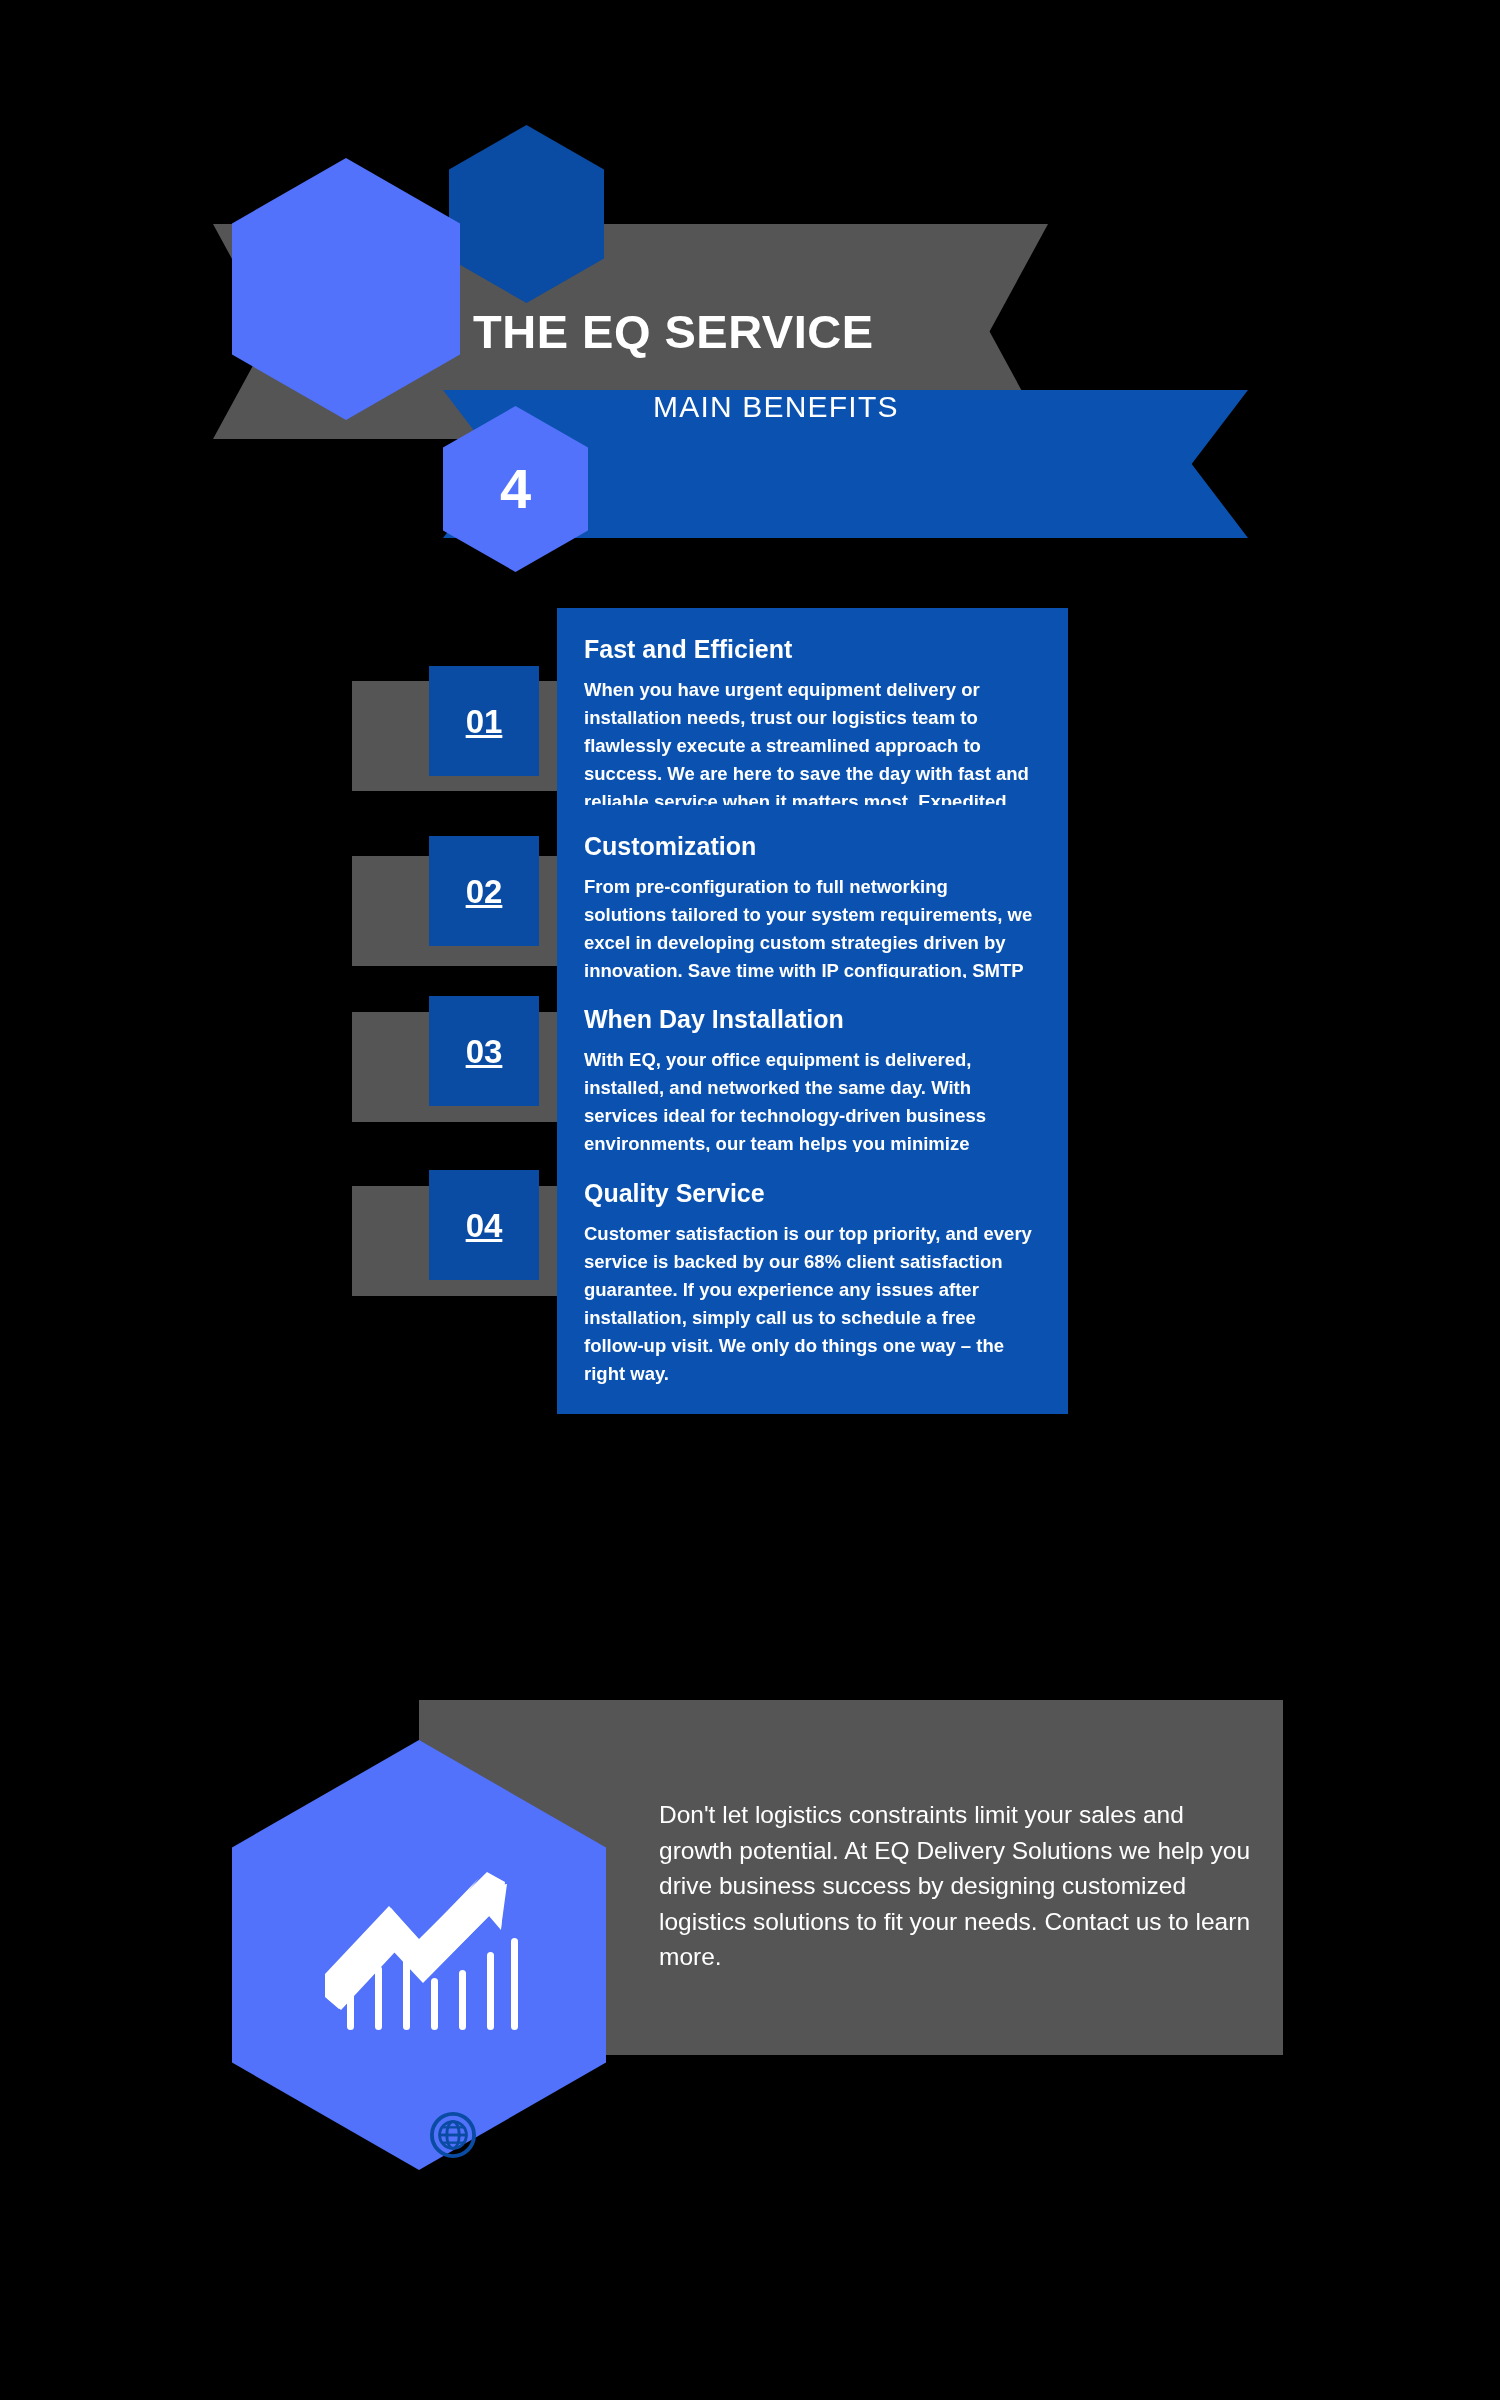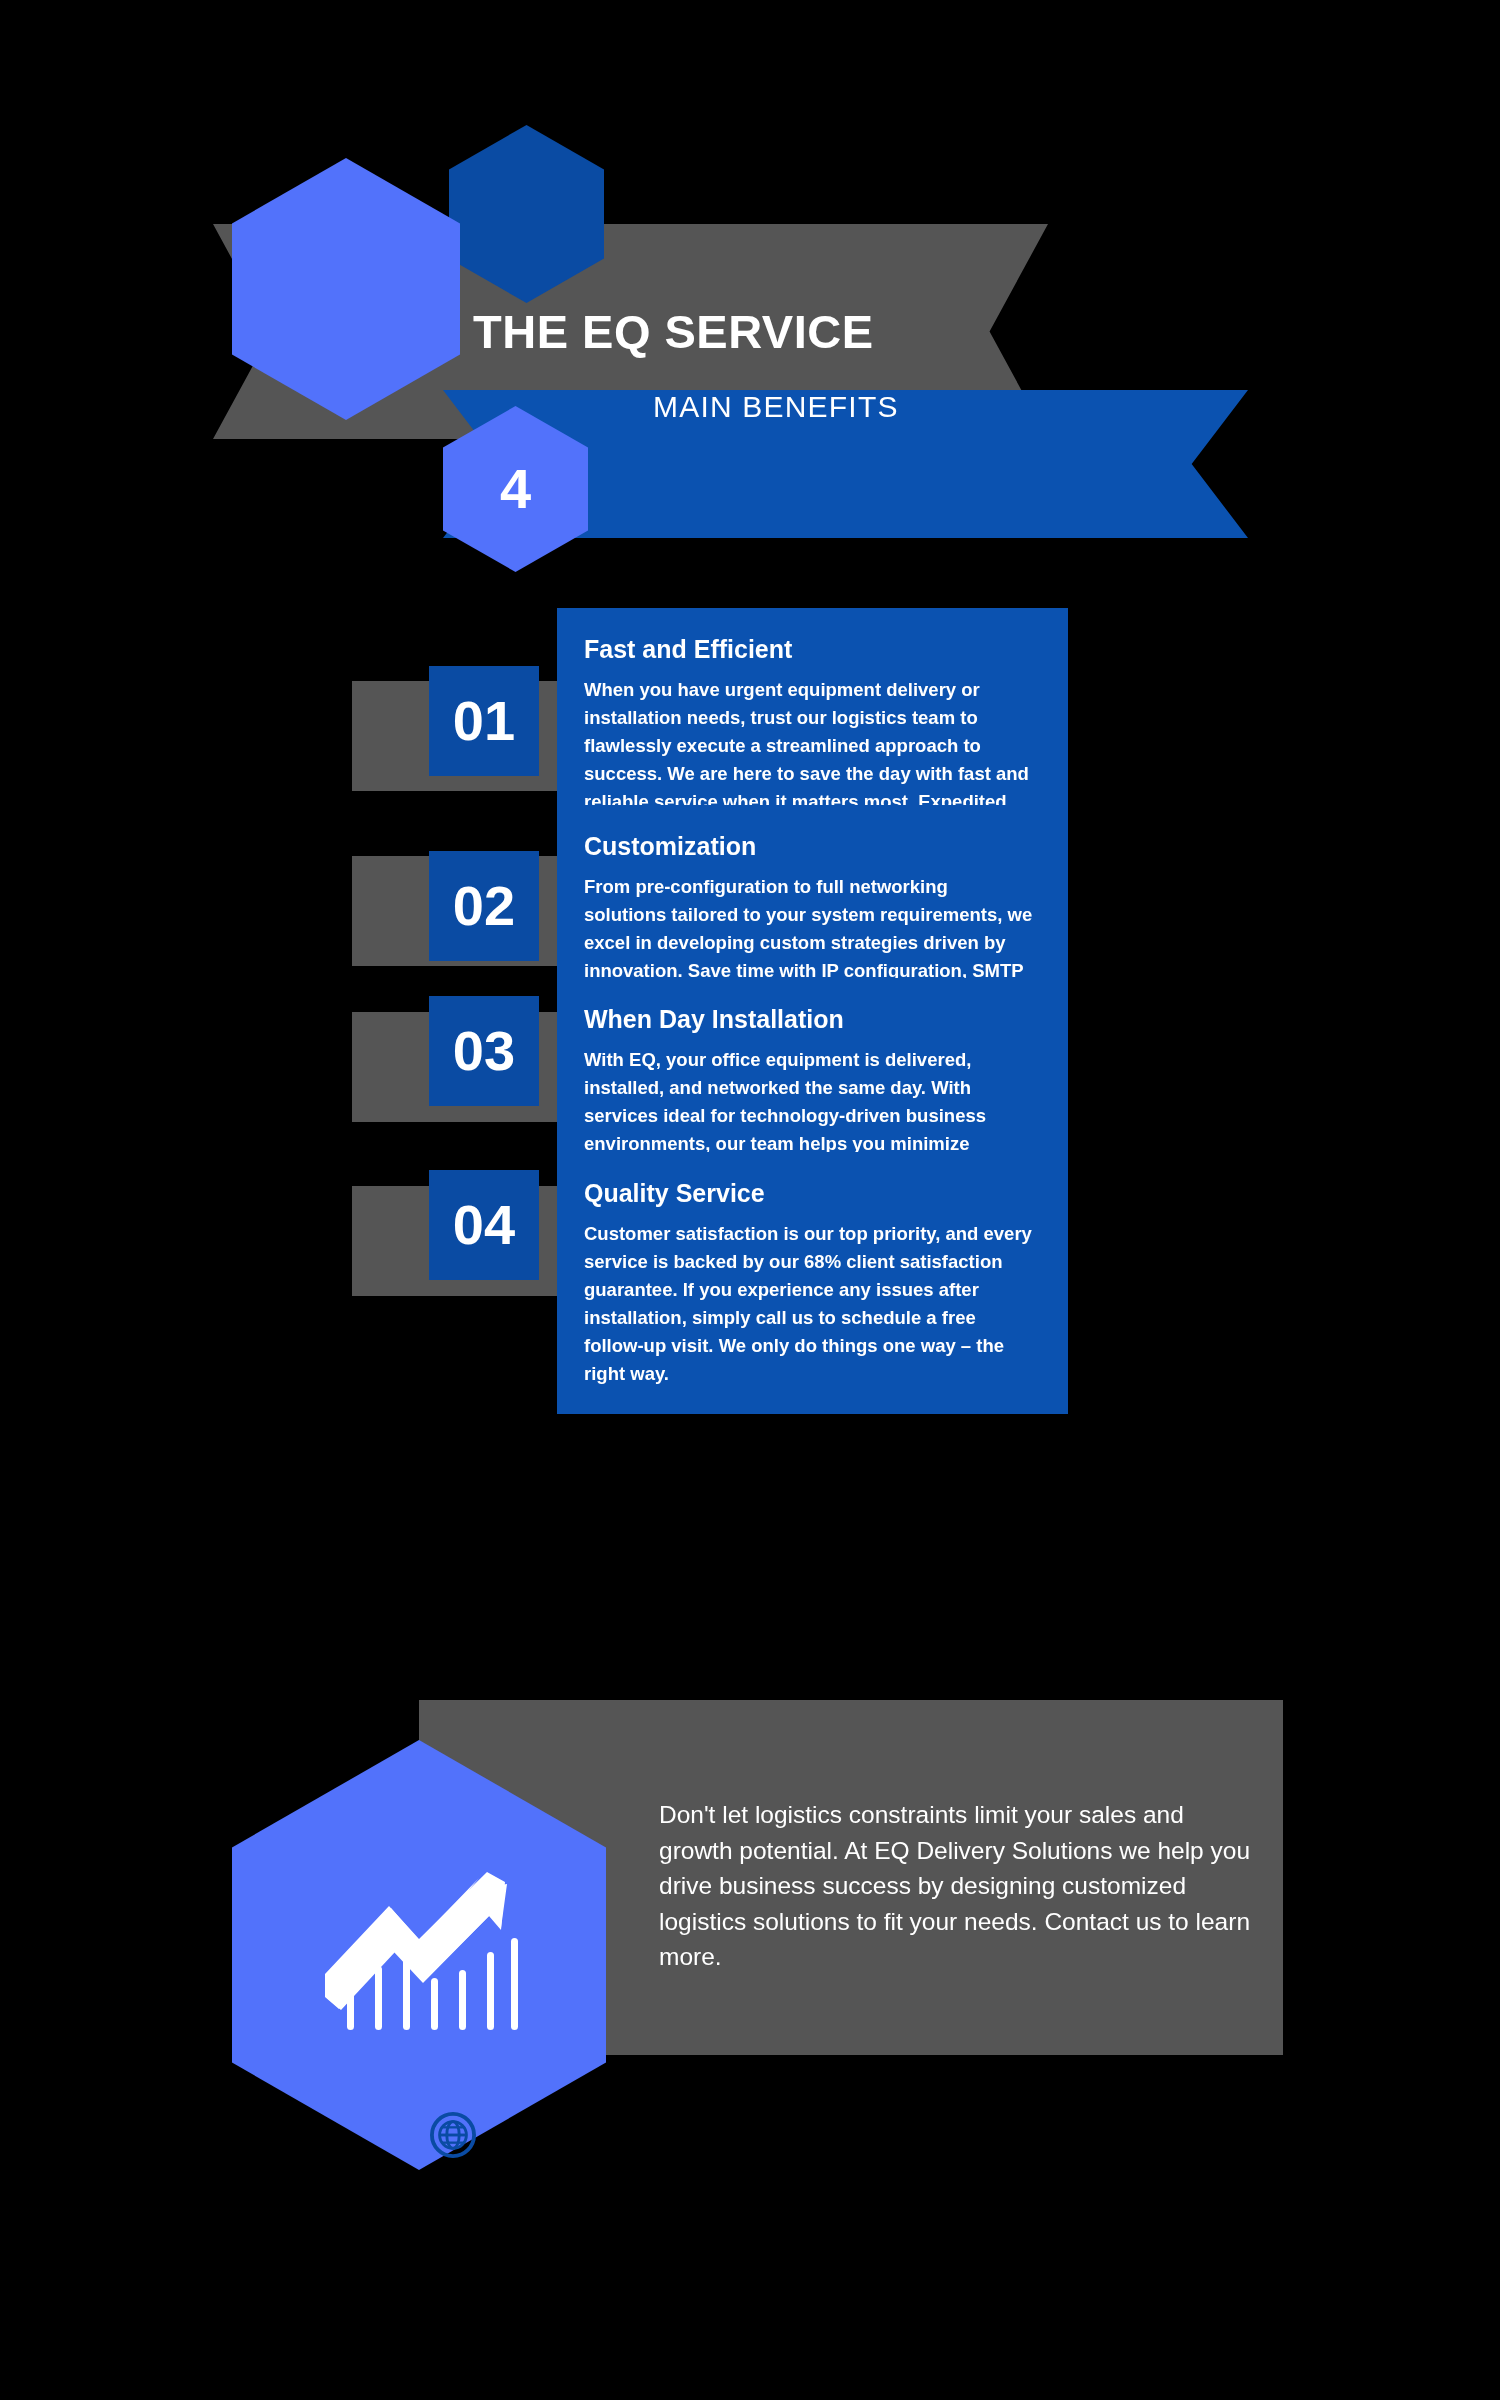--- a/index.html
+++ b/index.html
@@ -66,21 +66,21 @@
   .gray-block{
     position:absolute; left:352px;
     width:360px; background:#555555;
   }
   .num-badge{
     position:absolute; left:429px;
     width:110px; height:110px;
     background:#0A4BA3;
     display:flex; align-items:center; justify-content:center;
   }
-  .num-badge span{ color:#ffffff; font-size:56px; font-weight:bold; line-height:1; }
+  .num-badge span{ color:#ffffff; font-size:33px; font-weight:bold; line-height:1;text-decoration:underline; }
 
   .card{
     position:absolute; left:557px;
     width:511px;
     background:#0B52B0;
     padding:28px 34px 26px 27px;
   }
   .card-title{
     color:#ffffff; font-size:25px; font-weight:bold;
     margin-bottom:12px; line-height:1.1;
@@ -150,21 +150,21 @@
         <div class="num-badge" style="top: 58px;">
           <span>01</span>
         </div>
         <div class="card" style="top: 0px; min-height: 163px;">
           <div class="card-title">Fast and Efficient</div>
           <div class="card-body">When you have urgent equipment delivery or installation needs, trust our logistics team to flawlessly execute a streamlined approach to success. We are here to save the day with fast and reliable service when it matters most. Expedited delivery in 1-2 business days available.</div>
         </div>
       </div>
       <div class="benefit" style="position: absolute; left: 0px; top: 0px; width: 1500px; height: 0px;">
         <div class="gray-block" style="top: 248px; height: 110px;"></div>
-        <div class="num-badge" style="top: 243px;">
+        <div class="num-badge" style="top: 228px;">
           <span>02</span>
         </div>
         <div class="card" style="top: 197px; min-height: 155px;">
           <div class="card-title">Customization</div>
           <div class="card-body">From pre-configuration to full networking solutions tailored to your system requirements, we excel in developing custom strategies driven by innovation. Save time with IP configuration, SMTP server setup, and custom settings that are integrated from the start.</div>
         </div>
       </div>
       <div class="benefit" style="position: absolute; left: 0px; top: 0px; width: 1500px; height: 0px;">
         <div class="gray-block" style="top: 404px; height: 110px;"></div>
         <div class="num-badge" style="top: 388px;">

